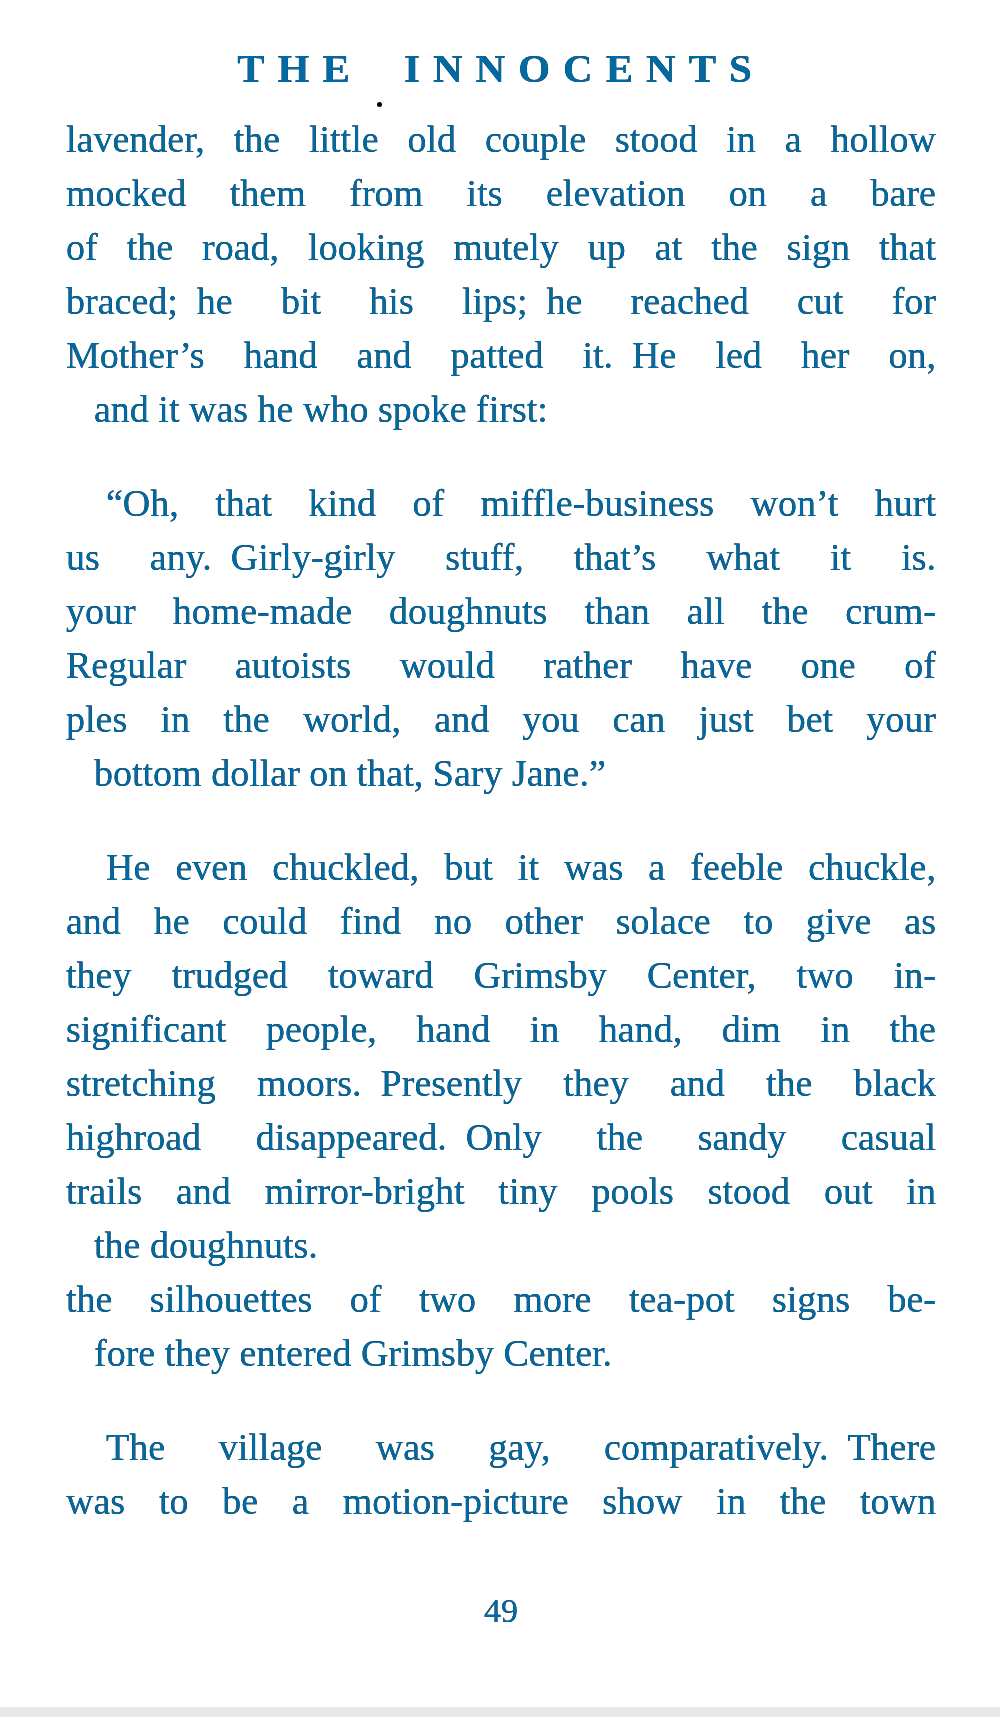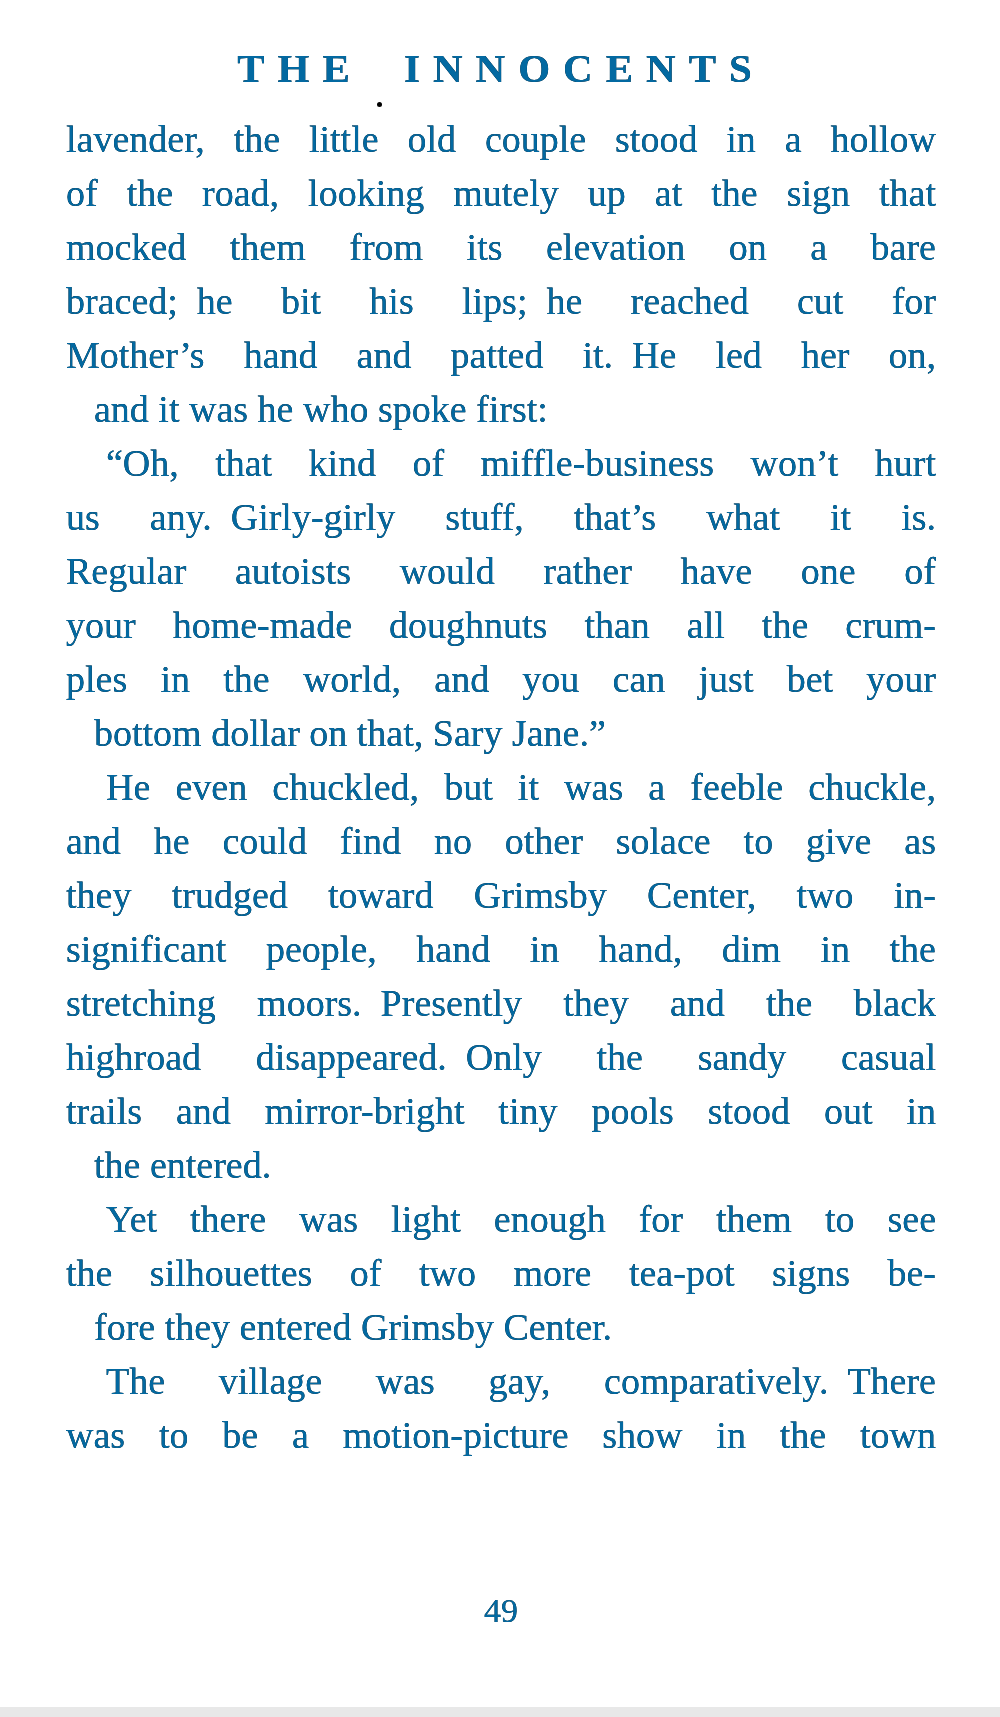--- a/index.html
+++ b/index.html
@@ -52,20 +52,21 @@
     line-height: 54px;
     height: 54px;
     white-space: nowrap;
     text-align: justify;
     text-align-last: justify;
     text-justify: inter-word;
     text-shadow: 0 0 0.5px #000;
   }
   .line.indent {
     text-indent: 40px;
+    margin-top: 40px;
   }
   .line.end {
     text-align: left;
     text-align-last: left;
     margin-left: 28px;
   }
   .folio {
     position: absolute;
     top: 1592px;
     left: 66px;
@@ -80,40 +81,39 @@
 <body>
 
 <div class="page">
 
   <div class="running-head">THE INNOCENTS</div>
 
   <div class="stray-dot"></div>
 
   <div class="body-text">
     <div class="line">lavender, the little old couple stood in a hollow</div>
+    <div class="line">mocked them from its elevation on a bare</div>
     <div class="line">of the road, looking mutely up at the sign that</div>
-    <div class="line">mocked them from its elevation on a bare</div>
     <div class="line">braced; he bit his lips; he reached cut for</div>
     <div class="line">Mother’s hand and patted it. He led her on,</div>
     <div class="line end">and it was he who spoke first:</div>
     <div class="line indent">“Oh, that kind of miffle-business won’t hurt</div>
     <div class="line">us any. Girly-girly stuff, that’s what it is.</div>
+    <div class="line">your home-made doughnuts than all the crum-</div>
     <div class="line">Regular autoists would rather have one of</div>
-    <div class="line">your home-made doughnuts than all the crum-</div>
     <div class="line">ples in the world, and you can just bet your</div>
     <div class="line end">bottom dollar on that, Sary Jane.”</div>
     <div class="line indent">He even chuckled, but it was a feeble chuckle,</div>
     <div class="line">and he could find no other solace to give as</div>
     <div class="line">they trudged toward Grimsby Center, two in-</div>
     <div class="line">significant people, hand in hand, dim in the</div>
     <div class="line">stretching moors. Presently they and the black</div>
     <div class="line">highroad disappeared. Only the sandy casual</div>
     <div class="line">trails and mirror-bright tiny pools stood out in</div>
-    <div class="line end">the entered.</div>
-    <div class="line indent">Yet there was light enough for them to see</div>
+    <div class="line end">the doughnuts.</div>
     <div class="line">the silhouettes of two more tea-pot signs be-</div>
     <div class="line end">fore they entered Grimsby Center.</div>
     <div class="line indent">The village was gay, comparatively. There</div>
     <div class="line">was to be a motion-picture show in the town</div>
   </div>
 
   <div class="folio">49</div>
 
 </div>
 

